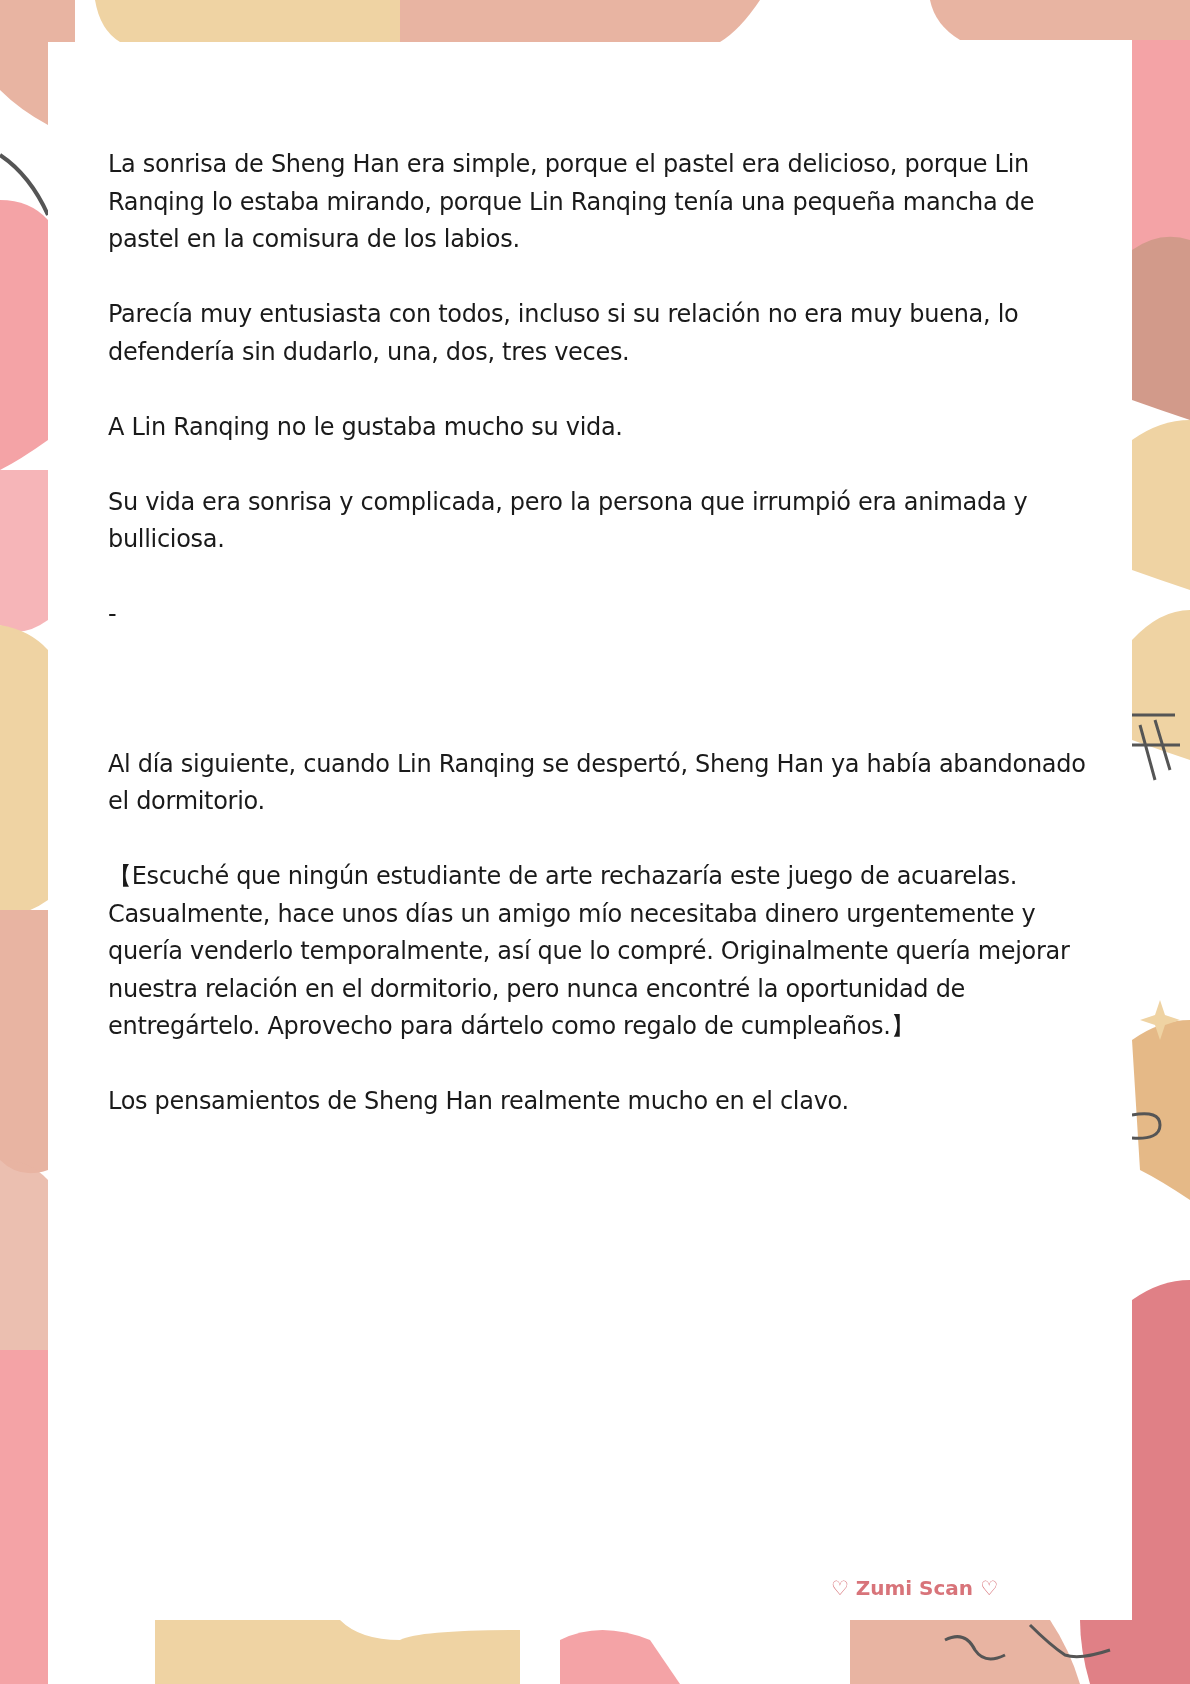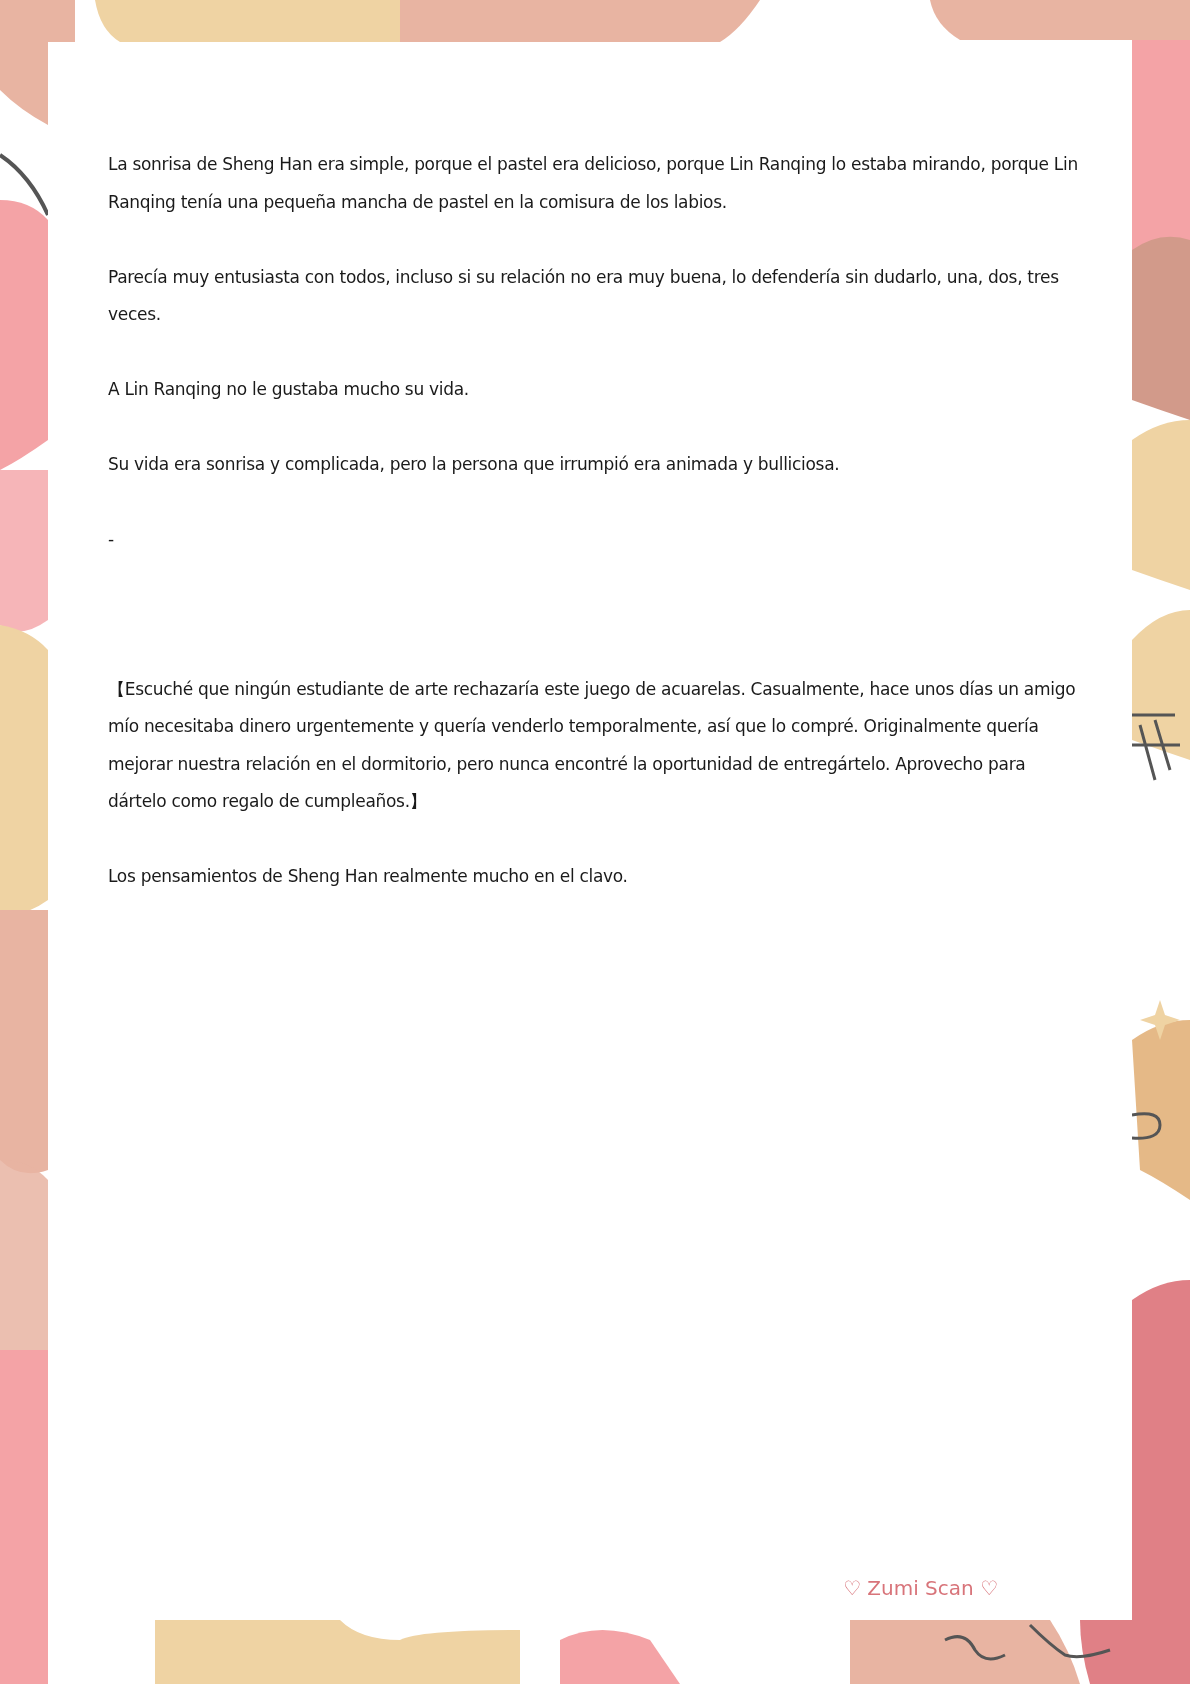--- a/index.html
+++ b/index.html
@@ -9,29 +9,29 @@
       font-family: "Liberation Sans", sans-serif;
     }
     .deco { position: absolute; }
     .card {
       position: absolute; left: 48px; top: 42px; width: 1084px; height: 1578px;
       background: #ffffff;
     }
     .content {
       position: absolute; left: 108px; top: 146px; width: 980px;
       font-family: "DejaVu Sans", sans-serif;
-      font-size: 17px; line-height: 37.5px; color: #1a1a1a;
+      font-size: 24px; line-height: 37.5px; color: #1a1a1a;
       letter-spacing: -0.3px;
     }
     .content p { margin: 0 0 37.5px 0; white-space: pre-wrap; }
     .content p.sep { margin-bottom: 112px; margin-top: 36px; }
     .sig {
       position: absolute; right: 192px; top: 1576px;
       font-family: "DejaVu Sans", sans-serif; font-size: 20px; color: #d8747a;
-      font-weight: 400;
+      font-weight: 700;
     }
   </style>
 </head>
 <body>
 
 <svg class="deco" width="1190" height="1684" viewBox="0 0 1190 1684" style="left:0;top:0">
 
   <path d="M95 0 H400 V42 H120 Q100 30 95 0 Z" fill="#efd3a3"></path>
   <path d="M400 0 H760 Q740 30 720 42 H400 Z" fill="#e8b4a2"></path>
   <path d="M930 0 H1190 V40 H960 Q935 25 930 0 Z" fill="#e8b4a2"></path>
@@ -64,17 +64,18 @@
 </svg>
 
 <div class="card"></div>
 
 <div class="content">
   <p>La sonrisa de Sheng Han era simple, porque el pastel era delicioso, porque Lin Ranqing lo estaba mirando, porque Lin Ranqing tenía una pequeña mancha de pastel en la comisura de los labios.</p>
   <p>Parecía muy entusiasta con todos, incluso si su relación no era muy buena, lo defendería sin dudarlo, una, dos, tres veces.</p>
   <p>A Lin Ranqing no le gustaba mucho su vida.</p>
   <p>Su vida era sonrisa y complicada, pero la persona que irrumpió era animada y bulliciosa.</p>
   <p class="sep">-</p>
+  <p>Al día siguiente, cuando Lin Ranqing se despertó, Sheng Han ya había abandonado el dormitorio.</p>
   <p>【Escuché que ningún estudiante de arte rechazaría este juego de acuarelas. Casualmente, hace unos días un amigo mío necesitaba dinero urgentemente y quería venderlo temporalmente, así que lo compré. Originalmente quería mejorar nuestra relación en el dormitorio, pero nunca encontré la oportunidad de entregártelo. Aprovecho para dártelo como regalo de cumpleaños.】</p>
   <p>Los pensamientos de Sheng Han realmente mucho en el clavo.</p>
 </div>
 
 <div class="sig">♡ Zumi Scan ♡</div>
 
 </body></html>

